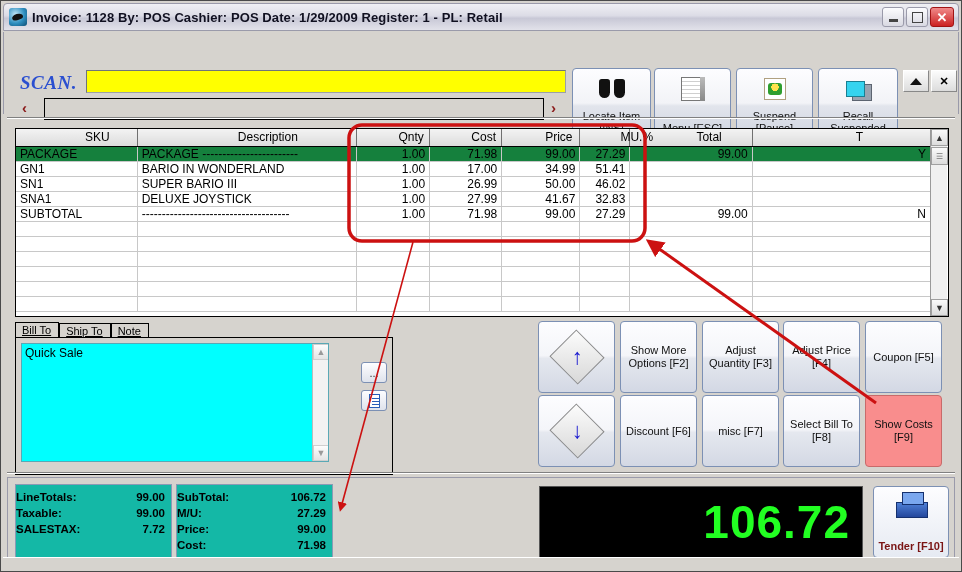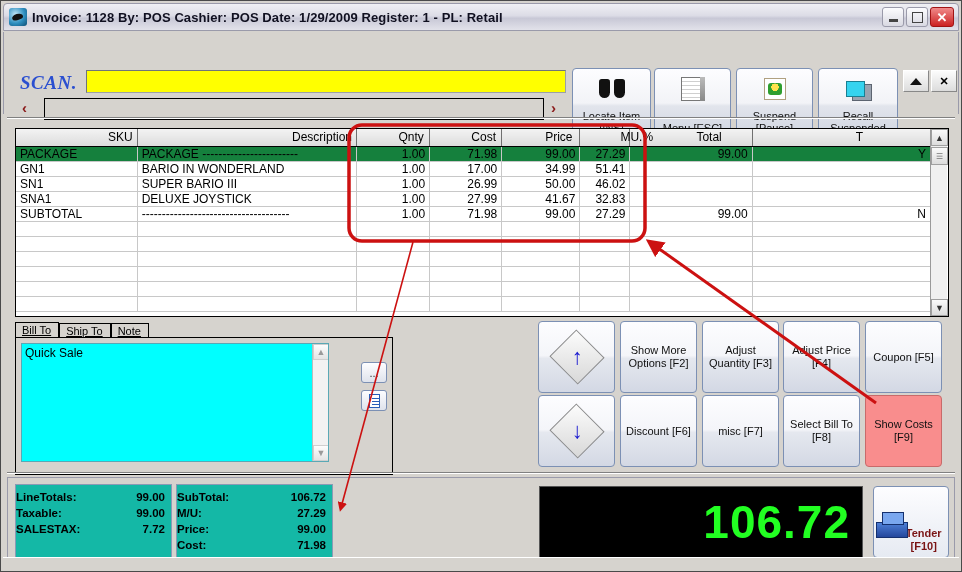--- a/index.html
+++ b/index.html
@@ -133,21 +133,21 @@
     position: absolute; left: 14px; top: 127px; width: 934px; height: 189px;
     border: 1px solid #000; background: #fff; overflow: hidden;
   }
   table.grid { border-collapse: collapse; width: 915px; table-layout: fixed; }
   table.grid th {
     background: linear-gradient(to bottom, #f3f3f3, #dcdcdc);
     border-right: 1px solid #707070; border-bottom: 1px solid #000;
     font-size: 12px; font-weight: normal; color: #000;
     height: 17px; padding: 0 4px;
   }
-  table.grid th.l { text-align: right; padding-left: 46px; }
+  table.grid th.l { text-align: center; padding-left: 46px; }
   table.grid th.c { text-align: center; padding-left: 40px; }
   table.grid td {
     border-right: 1px solid #c8c8c8; border-bottom: 1px solid #c8c8c8;
     font-size: 12px; height: 15px; padding: 0 4px; color:#000;
     white-space: nowrap; overflow: hidden;
   }
   tr.hl td { background: #15803d; }
   td.r { text-align: right; }
   td.blank { height: 15px; }
   .c-sku { width:121px; } .c-desc { width:219px; } .c-qnty { width:73px; }
@@ -245,21 +245,21 @@
     position:absolute; left:538px; top:485px; width:324px; height:72px;
     background:#000; border:1px solid #555;
     display:flex; align-items:center; justify-content:flex-end;
     padding-right:12px;
   }
   #display .amt { color:#22ff22; font-size:46px; font-weight:bold; font-family:"Liberation Sans", sans-serif; letter-spacing:1px;}
   #btn-tender {
     position:absolute; left:872px; top:485px; width:76px; height:72px;
     background: linear-gradient(to bottom,#fdfdff,#e6eaf2);
     border:1px solid #7c90b4; border-radius:4px; cursor:pointer;
-    display:flex; flex-direction:row; align-items:center; justify-content:flex-start;
+    display:flex; flex-direction:column; align-items:center; justify-content:flex-start;
     padding-top:5px;
   }
   #btn-tender .till {
     width:34px;height:26px; position:relative;
   }
   #btn-tender .till::before{content:"";position:absolute;left:2px;bottom:0;width:30px;height:14px;
     background:linear-gradient(#4e7fd6,#24479c); border:1px solid #15306e;}
   #btn-tender .till::after{content:"";position:absolute;left:8px;top:0;width:20px;height:11px;
     background:#7aa7ef;border:1px solid #15306e;}
   #btn-tender .tl { font-size:11px; font-weight:bold; color:#7a1414; text-align:center; line-height:13px; margin-top:auto; margin-bottom:4px;}

